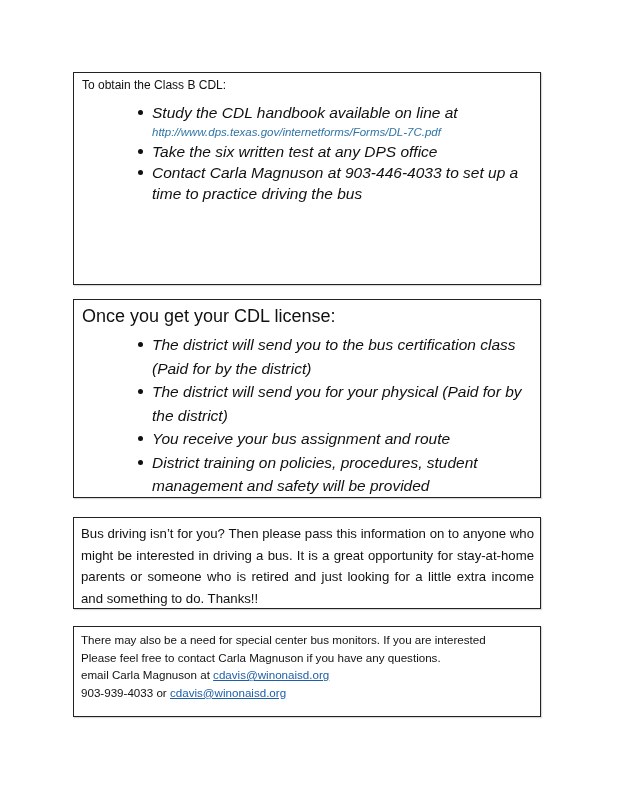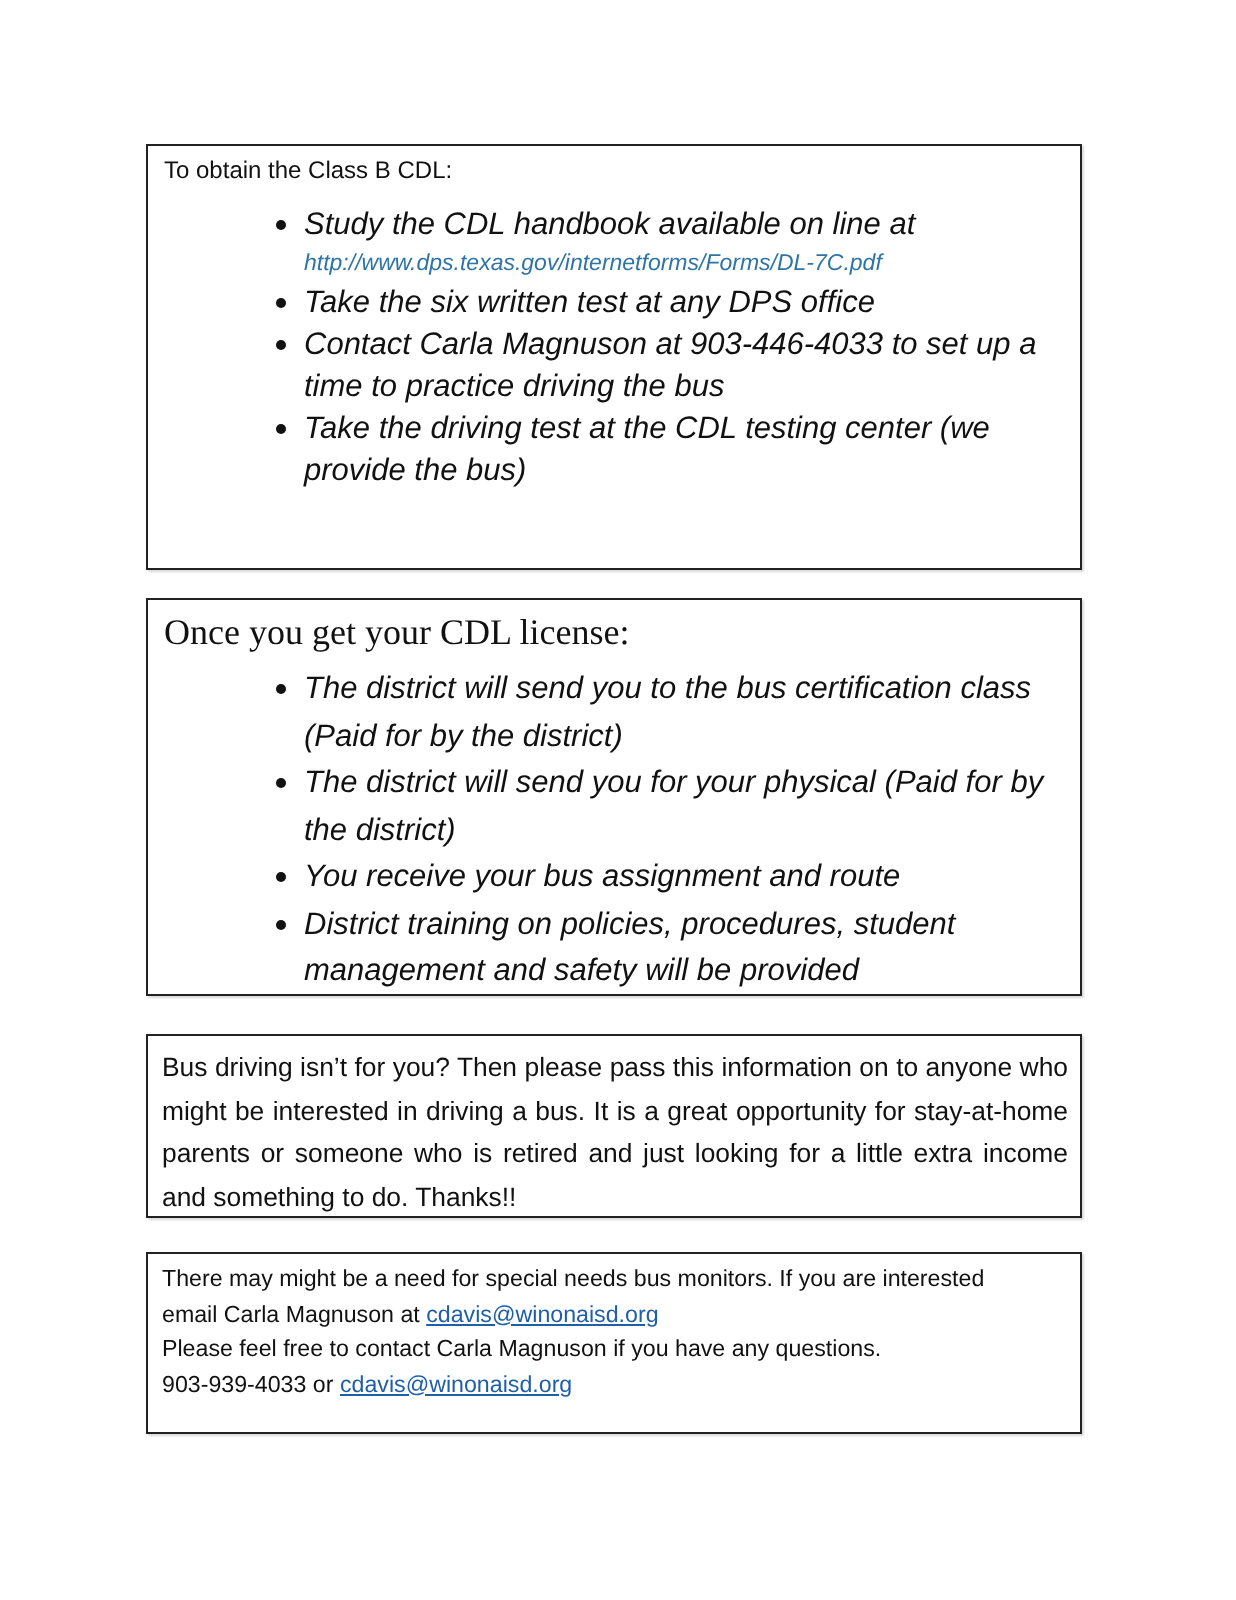--- a/index.html
+++ b/index.html
@@ -12,21 +12,21 @@
       border: 1.5px solid #222222; box-sizing: border-box;
       box-shadow: 1px 1px 1px rgba(0,0,0,0.15);
     }
     #box1 { top: 72px; height: 213px; }
     #box2 { top: 299px; height: 199px; }
     #box3 { top: 517px; height: 92px; }
     #box4 { top: 626px; height: 91px; }
 
     .heading { position: absolute; left: 8px; white-space: nowrap; }
     #box1 .heading { top: 5px; font-size: 12px; }
-    #box2 .heading { top: 6px; font-size: 18px; font-family: Liberation Serif, serif; }
+    #box2 .heading { top: 6px; font-size: 18px; }
 
     ul.bullets { list-style: none; margin: 0; padding: 0; position: absolute; left: 66px; right: 6px; font-style: italic; }
     #box1 ul.bullets { top: 29px; font-size: 15.5px; line-height: 21px; }
     #box2 ul.bullets { top: 33px; font-size: 15.5px; line-height: 23.5px; }
     ul.bullets li { position: relative; padding-left: 12px; }
     ul.bullets li .dot {
       position: absolute; left: -2px; top: 8px; width: 5px; height: 5px;
       border-radius: 50%; background: #111111;
     }
     #box2 ul.bullets li .dot { top: 9px; }
@@ -55,24 +55,20 @@
       <a class="url">http://www.dps.texas.gov/internetforms/Forms/DL-7C.pdf</a>
     </li>
     <li>
       <span class="dot"></span>
       <span>Take the six written test at any DPS office</span>
     </li>
     <li>
       <span class="dot"></span>
       <span>Contact Carla Magnuson at 903-446-4033 to set up a time to practice driving the bus</span>
     </li>
-    <li>
-      <span class="dot"></span>
-      <span>Take the driving test at the CDL testing center (we provide the bus)</span>
-    </li>
   </ul>
 </div>
 
 <div class="box" id="box2">
   <div class="heading">Once you get your CDL license:</div>
   <ul class="bullets">
     <li>
       <span class="dot"></span>
       <span>The district will send you to the bus certification class (Paid for by the district)</span>
     </li>
@@ -90,18 +86,18 @@
     </li>
   </ul>
 </div>
 
 <div class="box" id="box3">
   <div class="para">Bus driving isn’t for you?  Then please pass this information on to anyone who might be interested in driving a bus.  It is a great opportunity for stay-at-home parents or someone who is retired and just looking for a little extra income and something to do.   Thanks!!</div>
 </div>
 
 <div class="box" id="box4">
   <div class="small">
-    <span class="line">There may might be a need for special needs bus monitors.  If you are interested</span>
+    <span class="line">There may also be a need for special center bus monitors.  If you are interested</span>
+    <span class="line">Please feel free to contact Carla Magnuson if you have any questions.</span>
     <span class="line"><span>email Carla Magnuson at </span><a>cdavis@winonaisd.org</a></span>
-    <span class="line">Please feel free to contact Carla Magnuson if you have any questions.</span>
     <span class="line"><span>903-939-4033 or </span><a>cdavis@winonaisd.org</a></span>
   </div>
 </div>
 
 </body></html>

